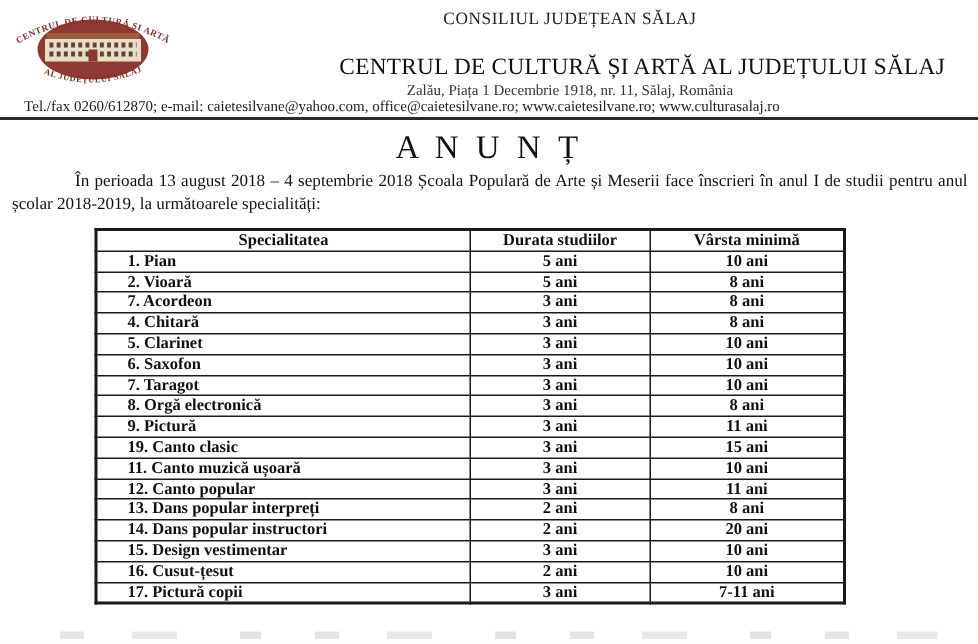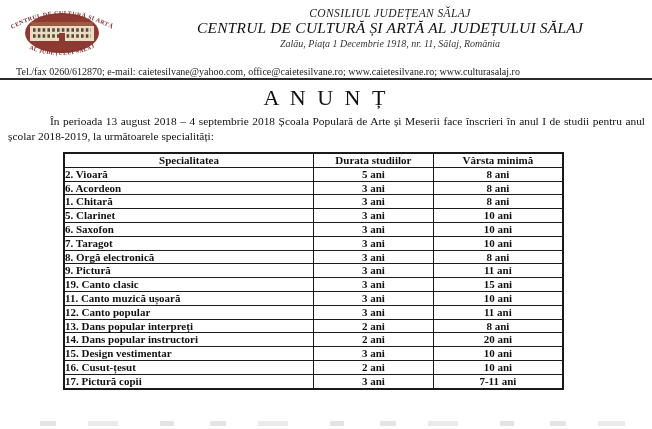--- a/index.html
+++ b/index.html
@@ -9,27 +9,27 @@
     font-family:"Liberation Serif","DejaVu Serif",serif;
     color:#1a1a1a;
   }
   .page{
     position:relative;width:652px;height:429px;
     background:#ffffff;overflow:hidden;
   }
   
   .logo{position:absolute;left:6px;top:2px;width:112px;height:60px;}
   .header-text{
-    position:absolute;left:140px;top:7px;width:500px;text-align:center;font-style:italic;
+    position:absolute;left:130px;top:7px;width:500px;text-align:center;
   }
   .parent-org{
     font-size:11.5px;letter-spacing:0.4px;color:#222;
   }
   .org-name{
-    font-size:15.5px;letter-spacing:0.2px;color:#111;margin-top:0;
+    font-size:15.5px;letter-spacing:0.2px;color:#111;margin-top:17px;text-align:right;
   }
   .address{
     font-size:10px;color:#333;margin-top:1px;
   }
   .contact{
     position:absolute;left:0;top:66px;width:536px;text-align:center;
     font-size:10px;color:#222;
   }
   .rule{
     position:absolute;left:0;top:78px;width:652px;height:0;
@@ -47,21 +47,21 @@
   }
   
   .spec-table{
     position:absolute;left:63px;top:152px;width:501px;
     border-collapse:collapse;table-layout:fixed;
     font-size:11px;font-weight:bold;color:#111;
     border:2px solid #1a1a1a;
   }
   .spec-table th,.spec-table td{
     border:1px solid #1a1a1a;
-    padding:0 0;height:12.8px;line-height:12.8px;
+    padding:0 20px;height:12.8px;line-height:12.8px;
     overflow:hidden;white-space:nowrap;
   }
   .spec-table th{text-align:center;}
   .spec-table td:first-child{text-align:left;}
   .spec-table td{text-align:center;}
   .col-spec{width:50%;}
   .col-dur{width:24%;}
   .col-age{width:26%;}
   
   .cutoff{
@@ -121,31 +121,36 @@
     </colgroup>
     <thead>
       <tr>
         <th>Specialitatea</th>
         <th>Durata studiilor</th>
         <th>Vârsta minimă</th>
       </tr>
     </thead>
     <tbody>
         <tr>
+          <td>1. Pian</td>
+          <td>5 ani</td>
+          <td>10 ani</td>
+        </tr>
+        <tr>
           <td>2. Vioară</td>
           <td>5 ani</td>
           <td>8 ani</td>
         </tr>
         <tr>
-          <td>6. Acordeon</td>
-          <td>3 ani</td>
-          <td>8 ani</td>
-        </tr>
-        <tr>
-          <td>1. Chitară</td>
+          <td>7. Acordeon</td>
+          <td>3 ani</td>
+          <td>8 ani</td>
+        </tr>
+        <tr>
+          <td>4. Chitară</td>
           <td>3 ani</td>
           <td>8 ani</td>
         </tr>
         <tr>
           <td>5. Clarinet</td>
           <td>3 ani</td>
           <td>10 ani</td>
         </tr>
         <tr>
           <td>6. Saxofon</td>

